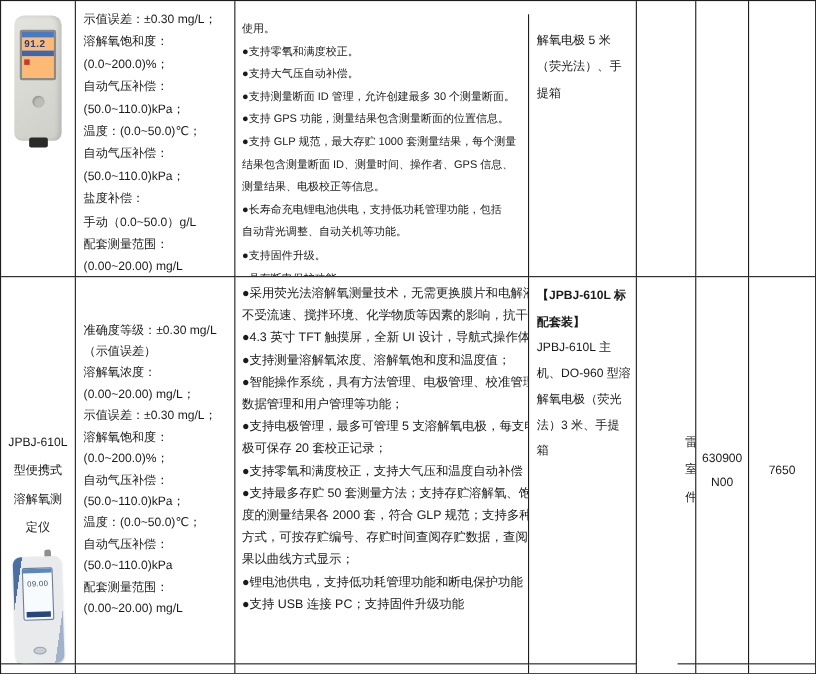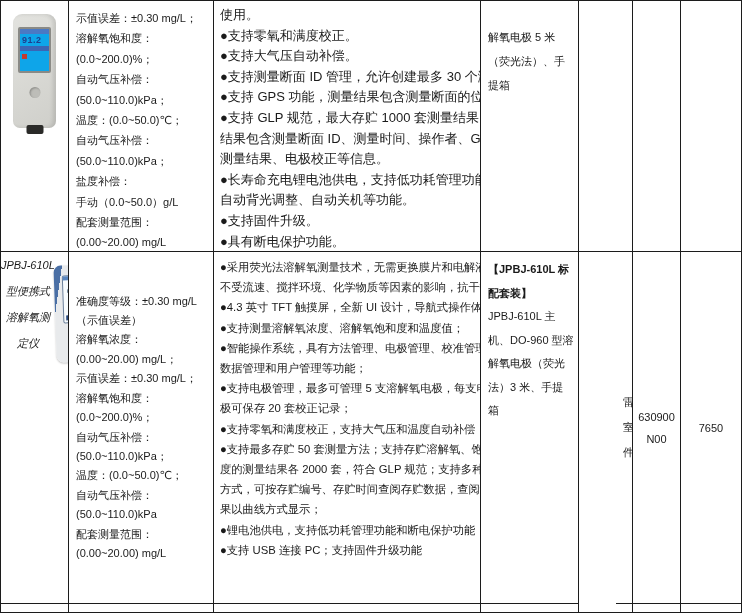--- a/index.html
+++ b/index.html
@@ -14,37 +14,37 @@
     border-left:1.5px solid #1c1c1c;
     border-right:1.5px solid #1c1c1c;
     border-bottom:1px solid #1c1c1c;
   }
   .c { border-right:1.2px solid #1c1c1c; border-bottom:1.2px solid #1c1c1c; overflow:hidden; position:relative; }
   .c.last { border-right:none; }
   .c.r3 { border-bottom:none; }
 
   
   .specs1 { padding:7px 2px 0 7px; font-size:11px; line-height:20.4px; }
-  .feats1 { padding:4px 12px 0 6px; font-size:13px; line-height:20.6px; }
+  .feats1 { padding:4px 12px 0 6px; font-size:10px; line-height:20.6px;margin-top:12px; }
   .pkg1   { padding:24px 3px 0 7px; font-size:11px;  line-height:24px; }
   .name2  { text-align:center; font-size:11px; line-height:26px; }
   .specs2 { padding:0 2px 0 7px; font-size:11px; line-height:19.4px; display:flex; flex-direction:column; justify-content:center; height:100%; }
   .feats2 { padding:5px 2px 0 6px; font-size:11.3px; line-height:20.2px; }
   .pkg2   { padding:6px 3px 0 7px; font-size:11px; line-height:23.5px; }
   .pkg2 .title-lines { font-weight:700; }
   .soft2  { padding:0 2px 0 7px; font-size:11px; line-height:25px; display:flex; flex-direction:column; justify-content:center; height:100%;margin-left:37px; }
   .code2  { font-size:11px; line-height:22px; display:flex; flex-direction:column; justify-content:center; align-items:center; text-align:center; height:100%; }
   .price2 { font-size:11px; display:flex; align-items:center; justify-content:center; height:100%; }
   .ln { white-space:nowrap; }
 
   
   .photo-cell1 { display:flex; justify-content:center; padding-top:13px; }
   .dev1 { width:47px; height:120px; position:relative; }
   .dev1 .body { position:absolute; inset:0 2px 6px 2px; background:linear-gradient(145deg,#e3e3df,#cfcfca); border-radius:9px 9px 7px 7px; box-shadow:inset -3px 0 4px rgba(0,0,0,.12); }
-  .dev1 .screen { position:absolute; top:13px; left:7px; width:33px; height:46px; background:#0ea5e9; border:2px solid #8a8a86; border-radius:2px; }
+  .dev1 .screen { position:absolute; top:13px; left:7px; width:33px; height:46px; background:#fdba74; border:2px solid #8a8a86; border-radius:2px; }
   .dev1 .sbar { height:5px; background:#4a79c4; }
   .dev1 .sval { font-size:9px; font-weight:700; color:#1d3f8e; text-align:left; padding:1px 0 0 2px; letter-spacing:.5px; }
   .dev1 .sline { height:5px; background:#3a66b5; margin-top:1px; }
   .dev1 .sdot { width:5px; height:5px; background:#c23a30; margin:3px 0 0 2px; }
   .dev1 .btn { position:absolute; top:73px; left:50%; transform:translateX(-50%); width:11px; height:11px; border-radius:50%; background:#bdbdb8; box-shadow:inset 1px 1px 2px rgba(0,0,0,.25); }
   .dev1 .base { position:absolute; bottom:0; left:50%; transform:translateX(-50%); width:17px; height:9px; background:#2a2a28; border-radius:2px; }
 
   
   .dev2wrap { display:flex; justify-content:center; margin-top:7px; }
   .dev2 { width:44px; height:103px; position:relative; transform:rotate(-2deg); }
@@ -109,21 +109,21 @@
     <div class="c pkg1">
         <div class="ln">解氧电极 5 米</div>
         <div class="ln">（荧光法）、手</div>
         <div class="ln">提箱</div>
       </div>
 
     <div class="c"></div>
     <div class="c"></div>
     <div class="c last"></div>
 
-    <div class="c" style="display:flex;justify-content:space-between;font-style:italic;">
+    <div class="c" style="display:flex;flex-direction:column;justify-content:flex-end;">
       <div class="name2">
           <div class="ln">JPBJ-610L</div>
           <div class="ln">型便携式</div>
           <div class="ln">溶解氧测</div>
           <div class="ln">定仪</div>
         </div>
       <div class="dev2wrap">
         <div class="dev2">
           <div class="knob"></div>
           <div class="body"></div>

